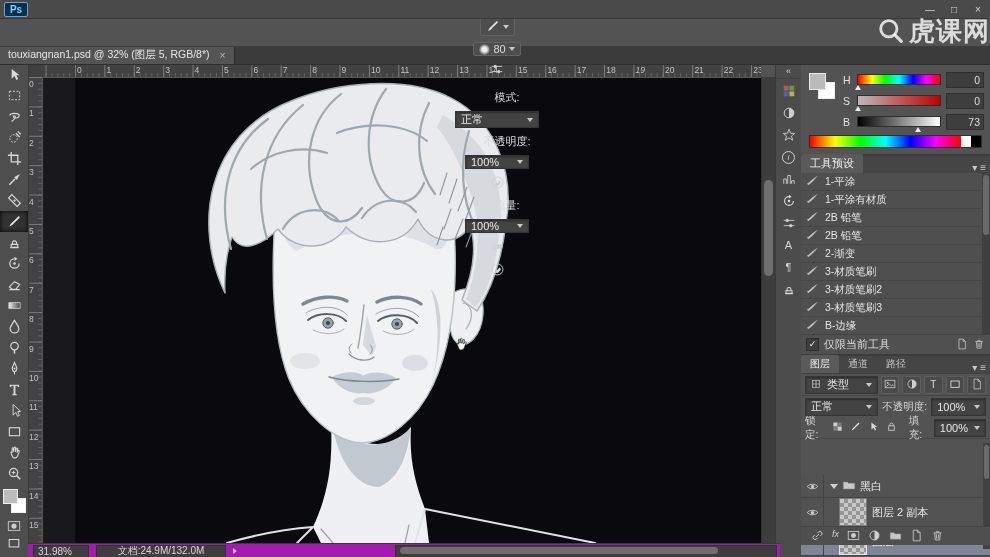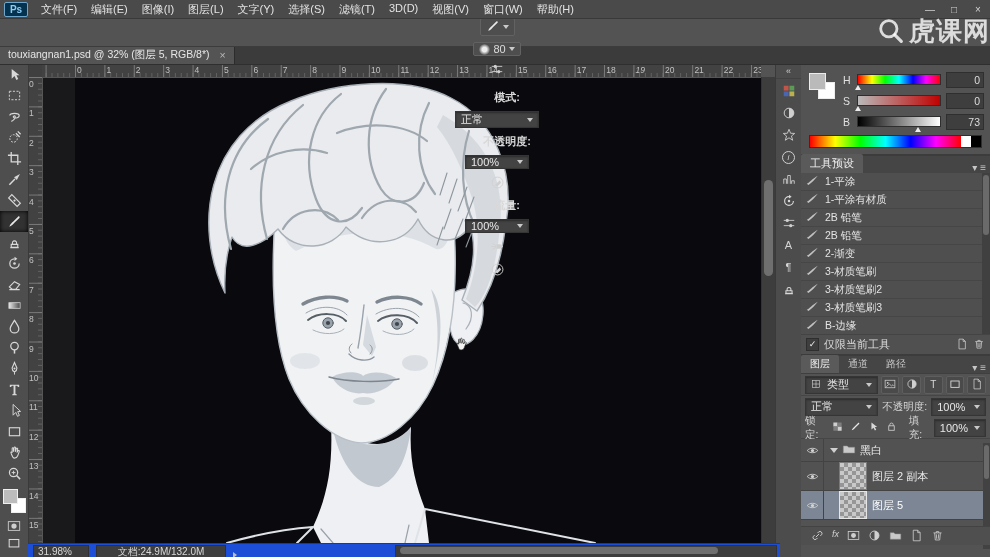--- a/index.html
+++ b/index.html
@@ -9,21 +9,21 @@
   .menubar{position:absolute;left:0;top:0;right:0;height:18px;background:#4a4a4a;border-bottom:1px solid #393939;display:flex;align-items:center;padding-left:2px;z-index:6;}
   .ps-logo{width:22px;height:13px;background:#05334f;color:#8ecbf2;font-weight:bold;font-size:10px;display:flex;align-items:center;justify-content:center;border:1px solid #6ea6cc;border-radius:2px;margin:0 6px 0 2px;}
   .menu-item{padding:2px 7px;color:#e3e3e3;white-space:nowrap;}
   .win-controls{margin-left:auto;display:flex;}
   .win-controls span{width:24px;height:14px;display:flex;align-items:center;justify-content:center;color:#d2d2d2;font-size:10px;}
 
   
   .optionsbar{position:absolute;left:0;top:18px;right:0;height:28px;background:#535353;border-bottom:1px solid #3c3c3c;display:flex;align-items:center;gap:6px;padding-left:4px;z-index:5;flex-direction:column;}
   .opt-btn{height:20px;display:flex;align-items:center;gap:3px;padding:0 5px;border:1px solid #626262;border-radius:2px;background:#4e4e4e;}
   .opt-icon{width:24px;height:20px;display:flex;align-items:center;justify-content:center;}
-  .opt-label{color:#d8d8d8;margin-left:20px;white-space:nowrap;font-weight:bold;}
+  .opt-label{color:#d8d8d8;margin-left:20px;white-space:nowrap;}
   .vdiv{width:1px;height:20px;background:#424242;box-shadow:1px 0 0 #5e5e5e;}
   .field{height:18px;background:#434343;border:1px solid #353535;box-shadow:inset 0 1px 2px rgba(0,0,0,.35);display:flex;align-items:center;padding:0 5px;gap:6px;color:#e8e8e8;white-space:nowrap;}
   .arr{width:0;height:0;border-left:3.5px solid transparent;border-right:3.5px solid transparent;border-top:4px solid #c9c9c9;}
   .brush-dot{width:11px;height:11px;border-radius:50%;background:radial-gradient(circle,#ededed 30%,rgba(237,237,237,0) 75%);}
 
   
   .tabbar{position:absolute;left:0;top:46px;right:0;height:18px;background:#3b3b3b;border-bottom:1px solid #2f2f2f;display:flex;align-items:flex-end;z-index:4;}
   .doc-tab{height:18px;background:#545454;border-right:1px solid #2c2c2c;display:flex;align-items:center;padding:0 8px;gap:10px;font-size:10.5px;color:#e6e6e6;white-space:nowrap;}
   .tab-close{color:#b9b9b9;}
 
@@ -96,68 +96,55 @@
   .ltabs{height:17px;background:#454545;display:flex;align-items:flex-end;border-bottom:1px solid #3f3f3f;}
   .ltab{padding:2px 9px;font-size:10px;color:#c9c9c9;}
   .ltab.active{background:#5a5a5a;color:#f2f2f2;border-radius:2px 2px 0 0;}
   .lfilter{height:21px;display:flex;align-items:center;gap:3px;padding:0 4px;border-bottom:1px solid #464646;}
   .lfilter .field{width:62px;height:16px;}
   .fic{width:17px;height:16px;display:flex;align-items:center;justify-content:center;color:#d8d8d8;font-size:10px;border:1px solid #5e5e5e;background:#4a4a4a;border-radius:2px;}
   .lblend{height:21px;display:flex;align-items:center;gap:4px;padding:0 4px;}
   .lblend .small{font-size:10.5px;color:#d6d6d6;white-space:nowrap;}
   .llock{height:21px;display:flex;align-items:center;gap:4px;padding:0 4px;border-bottom:1px solid #464646;}
   .lic{width:16px;height:15px;display:flex;align-items:center;justify-content:center;}
-  .lrows{position:relative;background:#d946ef;}
+  .lrows{position:relative;background:#d946ef;margin-top:36px;}
   .lrow{display:flex;align-items:center;height:28px;border-bottom:1px solid #434343;background:#525252;}
   .lrow.group{height:22px;}
   .lrow.selected{background:#7c8694;}
   .eyecell{width:22px;align-self:stretch;border-right:1px solid #434343;display:flex;align-items:center;justify-content:center;flex:none;}
   .indent{width:10px;flex:none;}
   .thumb{width:26px;height:26px;flex:none;border:1px solid #7a7a7a;margin:0 5px;background-color:#c9c9c9;
     background-image:linear-gradient(45deg,#969696 25%,transparent 25%,transparent 75%,#969696 75%),linear-gradient(45deg,#969696 25%,transparent 25%,transparent 75%,#969696 75%);
     background-size:8px 8px;background-position:0 0,4px 4px;}
   .lrow.selected .thumb{border-color:#e6e6e6;}
   .lname{font-size:11px;color:#eaeaea;white-space:nowrap;}
   .lrow.selected .lname{color:#fff;}
   .gtri{width:0;height:0;border-left:4px solid transparent;border-right:4px solid transparent;border-top:5px solid #d0d0d0;margin:0 4px 0 6px;}
   .lscroll{position:absolute;right:0;top:0;width:7px;height:106px;background:#424242;}
   .lscroll i{position:absolute;left:1px;top:2px;width:5px;height:34px;background:#6a6a6a;border-radius:3px;}
   .lbottom{position:absolute;left:0;right:0;bottom:12px;height:16px;display:flex;align-items:flex-start;gap:8px;padding:2px 0 0 10px;border-top:1px solid #434343;background:#4f4f4f;overflow:hidden;}
   .lbottom .bic{display:flex;align-items:center;justify-content:center;color:#d3d3d3;font-size:9px;font-style:italic;}
 
   
-  .statusbar{position:absolute;left:28px;top:543px;width:747px;height:14px;background:#1d4ed8;border-top:1px solid #3a3a3a;display:flex;align-items:flex-end;gap:7px;padding-left:5px;z-index:3;}
+  .statusbar{position:absolute;left:28px;top:543px;width:747px;height:14px;background:#a21caf;border-top:1px solid #3a3a3a;display:flex;align-items:center;gap:7px;padding-left:5px;z-index:3;}
   .status-field{height:11px;background:#3e3e3e;border:1px solid #313131;display:flex;align-items:center;padding:0 4px;font-size:10px;color:#d8d8d8;white-space:nowrap;}
   .status-arrow{width:0;height:0;border-top:3.5px solid transparent;border-bottom:3.5px solid transparent;border-left:4.5px solid #bdbdbd;}
   .hscroll{position:absolute;left:367px;right:3px;top:1px;height:11px;background:#3d3d3d;border:1px solid #333;}
   .hthumb{position:absolute;left:4px;top:1px;width:318px;height:7px;background:#6f6f6f;border-radius:4px;}
 
   
   .watermark{position:absolute;left:795px;top:13px;width:195px;height:36px;z-index:50;display:flex;align-items:center;justify-content:flex-end;gap:5px;color:rgba(255,255,255,.8);font-size:26px;font-weight:bold;letter-spacing:1px;pointer-events:none;padding-right:4px;}
 </style>
 </head>
 <body>
 
 <div class="app">
 
   <header class="menubar">
     <div class="ps-logo">Ps</div>
-    <nav id="menus" style="display:flex;">
-        <span class="menu-item">文件(F)</span>
-        <span class="menu-item">编辑(E)</span>
-        <span class="menu-item">图像(I)</span>
-        <span class="menu-item">图层(L)</span>
-        <span class="menu-item">文字(Y)</span>
-        <span class="menu-item">选择(S)</span>
-        <span class="menu-item">滤镜(T)</span>
-        <span class="menu-item">3D(D)</span>
-        <span class="menu-item">视图(V)</span>
-        <span class="menu-item">窗口(W)</span>
-        <span class="menu-item">帮助(H)</span>
-      </nav>
     <div class="win-controls">
       <span>—</span>
       <span>□</span>
       <span>×</span>
     </div>
   </header>
 
   <div class="optionsbar">
     <div class="opt-btn">
       <span><svg viewBox="0 0 16 16" width="14" height="14">

